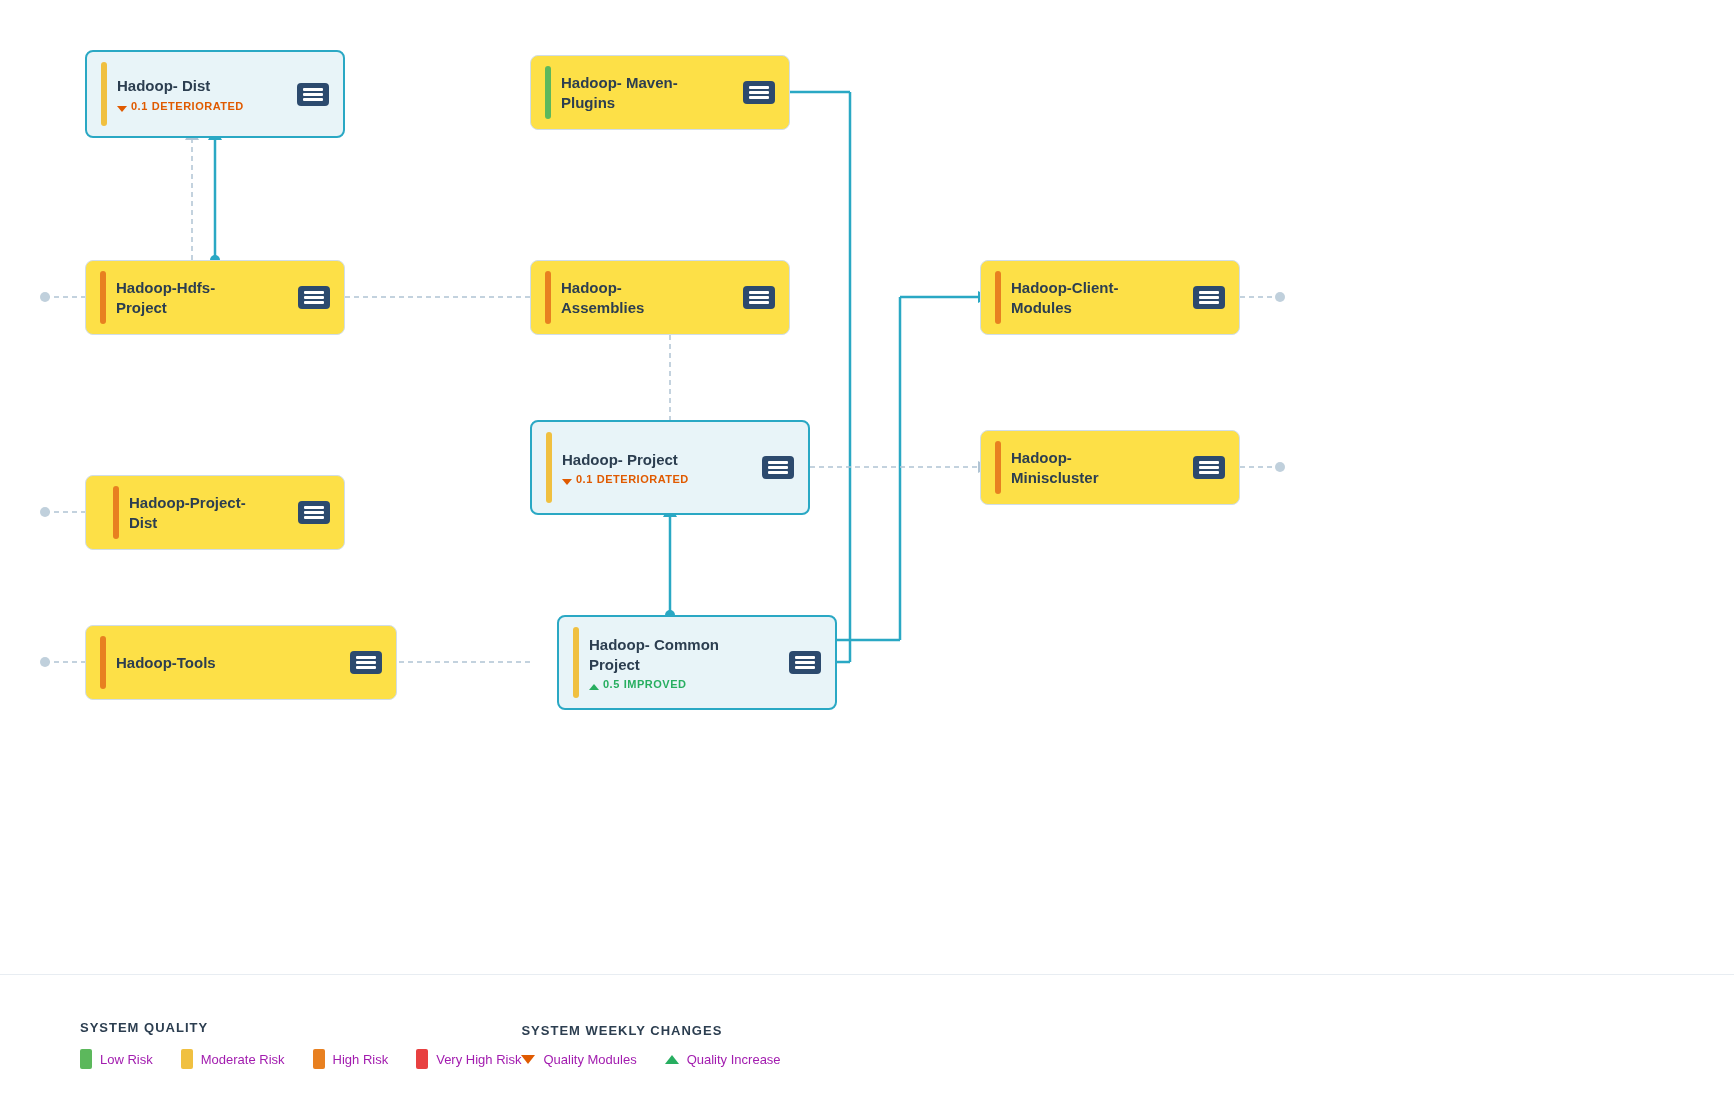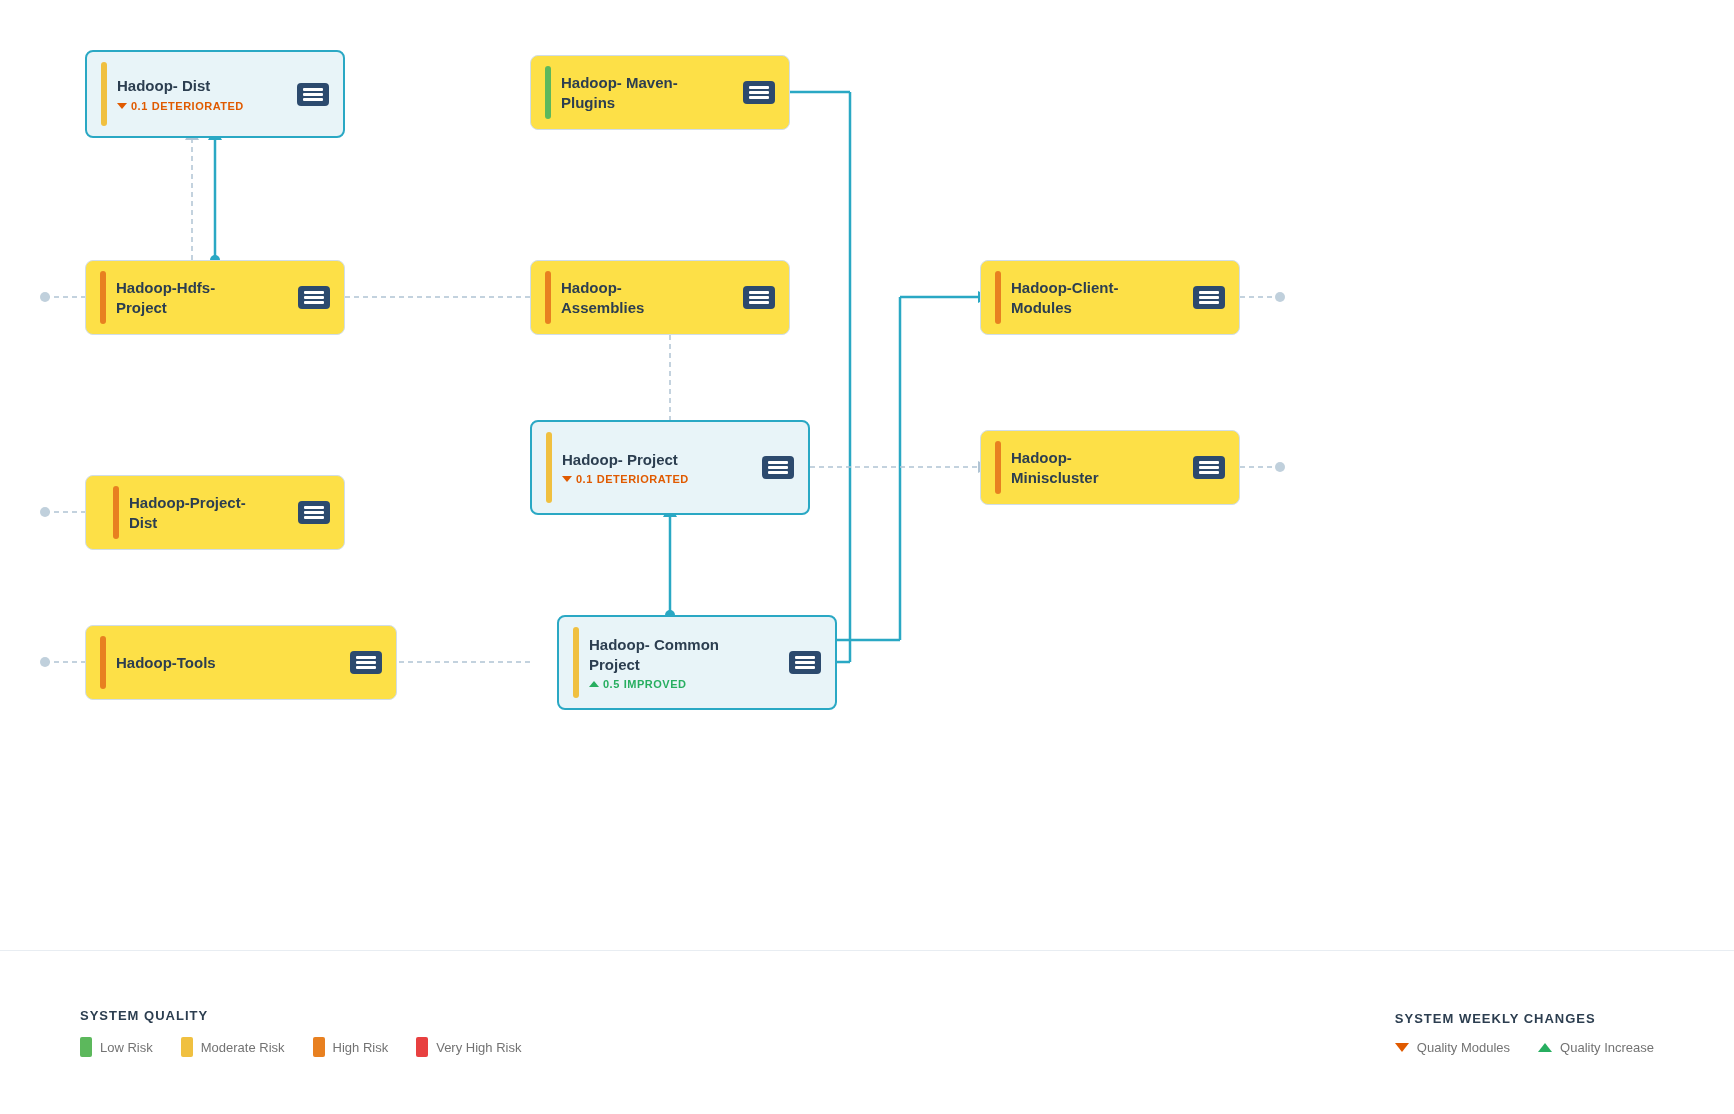--- a/index.html
+++ b/index.html
@@ -51,21 +51,21 @@
 
     .node-title {
       font-size: 15px;
       font-weight: 700;
       color: #2c3e50;
       line-height: 1.3;
     }
 
     .node-badge {
       display: flex;
-      align-items: center;
+      align-items: flex-end;
       gap: 4px;
       margin-top: 4px;
       font-size: 11px;
       font-weight: 700;
       letter-spacing: 0.5px;
     }
 
     .badge-deteriorated { color: #e05a00; }
     .badge-improved { color: #27ae60; }
 
@@ -150,21 +150,21 @@
       display: flex;
       align-items: center;
       gap: 28px;
     }
 
     .legend-item {
       display: flex;
       align-items: center;
       gap: 8px;
       font-size: 13px;
-      color: #737373;
+      color: #a21caf;
     }
 
     .legend-bar {
       width: 12px;
       height: 20px;
       border-radius: 2px;
     }
 
     .legend-arrow-down {
       width: 0; height: 0;
@@ -388,21 +388,21 @@
       <div class="icon-container">
         <span></span>
           <span></span>
           <span></span>
       </div>
     </div>
   </div>
 
 </div>
 
-<div class="legend-container" style="position:absolute; bottom:0; left:0; right:0; height:164px; display:flex; align-items:center; justify-content:space-between; padding:0 80px; border-top:1px solid #e8edf2;">
+<div class="legend-container" style="position:absolute; bottom:0; left:0; right:0; height:140px; display:flex; align-items:center; justify-content:flex-start; padding:0 80px; border-top:1px solid #e8edf2;">
 
   <div class="legend-section">
     <div class="legend-title">SYSTEM QUALITY</div>
     <div class="legend-items">
       <div class="legend-item">
         <div class="legend-bar" style="background:#5cb85c;"></div>
         <span>Low Risk</span>
       </div>
       <div class="legend-item">
         <div class="legend-bar" style="background:#f0c040;"></div>

